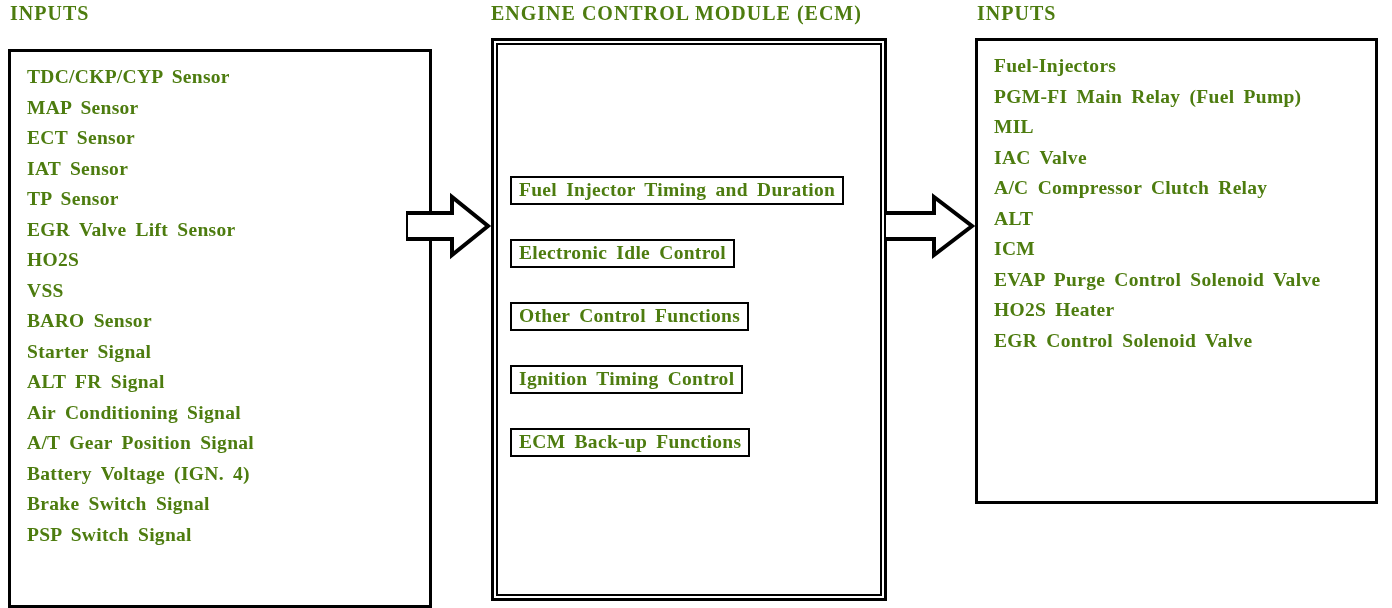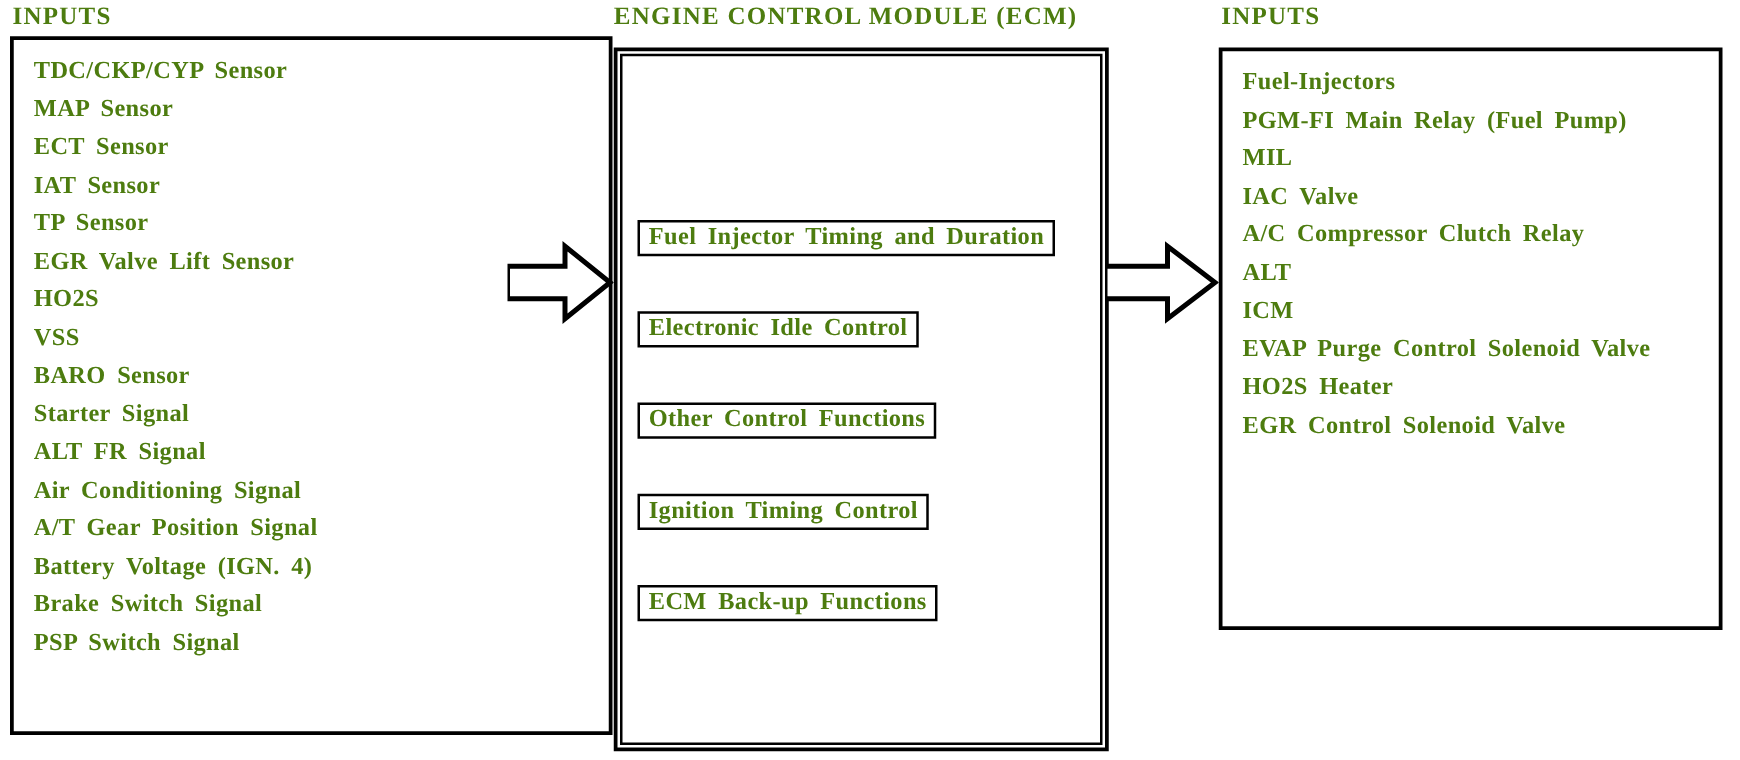--- a/index.html
+++ b/index.html
@@ -18,21 +18,21 @@
     font-weight:bold;
     letter-spacing:1px;
     white-space:nowrap;
   }
   .panel{
     position:absolute;
     border:3px solid #000;
     background:#fff;
     box-sizing:border-box;
   }
-  #inputs-panel{left:8px;top:29px;width:482px;height:559px;}
+  #inputs-panel{left:8px;top:49px;width:424px;height:559px;}
   #outputs-panel{left:975px;top:38px;width:403px;height:466px;}
   #ecm-panel{left:491px;top:38px;width:396px;height:563px;}
   #ecm-inner{
     position:absolute;
     left:2px;top:2px;right:2px;bottom:2px;
     border:2px solid #000;
   }
   .item-list{
     position:absolute;
     left:16px;top:10px;right:4px;
@@ -44,21 +44,21 @@
     letter-spacing:0.3px;
     word-spacing:4px;
     white-space:nowrap;
   }
   #ecm-boxes{
     position:absolute;
     left:510px;top:176px;
     display:flex;
     flex-direction:column;
     align-items:flex-start;
-    gap:44px;
+    gap:34px;
   }
   .ecm-box{
     border:2px solid #000;
     background:#fff;
     padding:1px 7px 2px 7px;
     font-size:19.5px;
     font-weight:bold;
     line-height:22px;
     letter-spacing:0.3px;
     word-spacing:4px;

